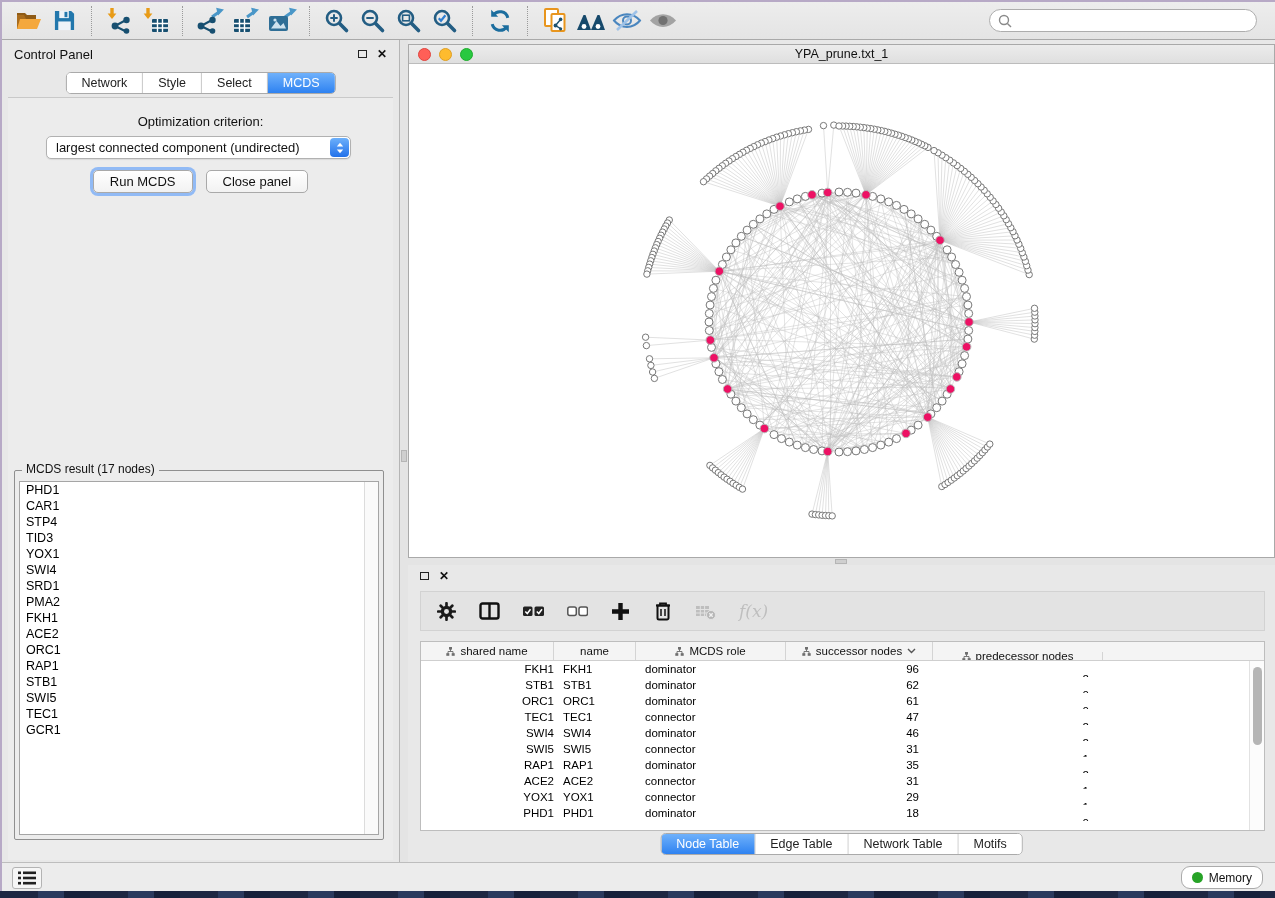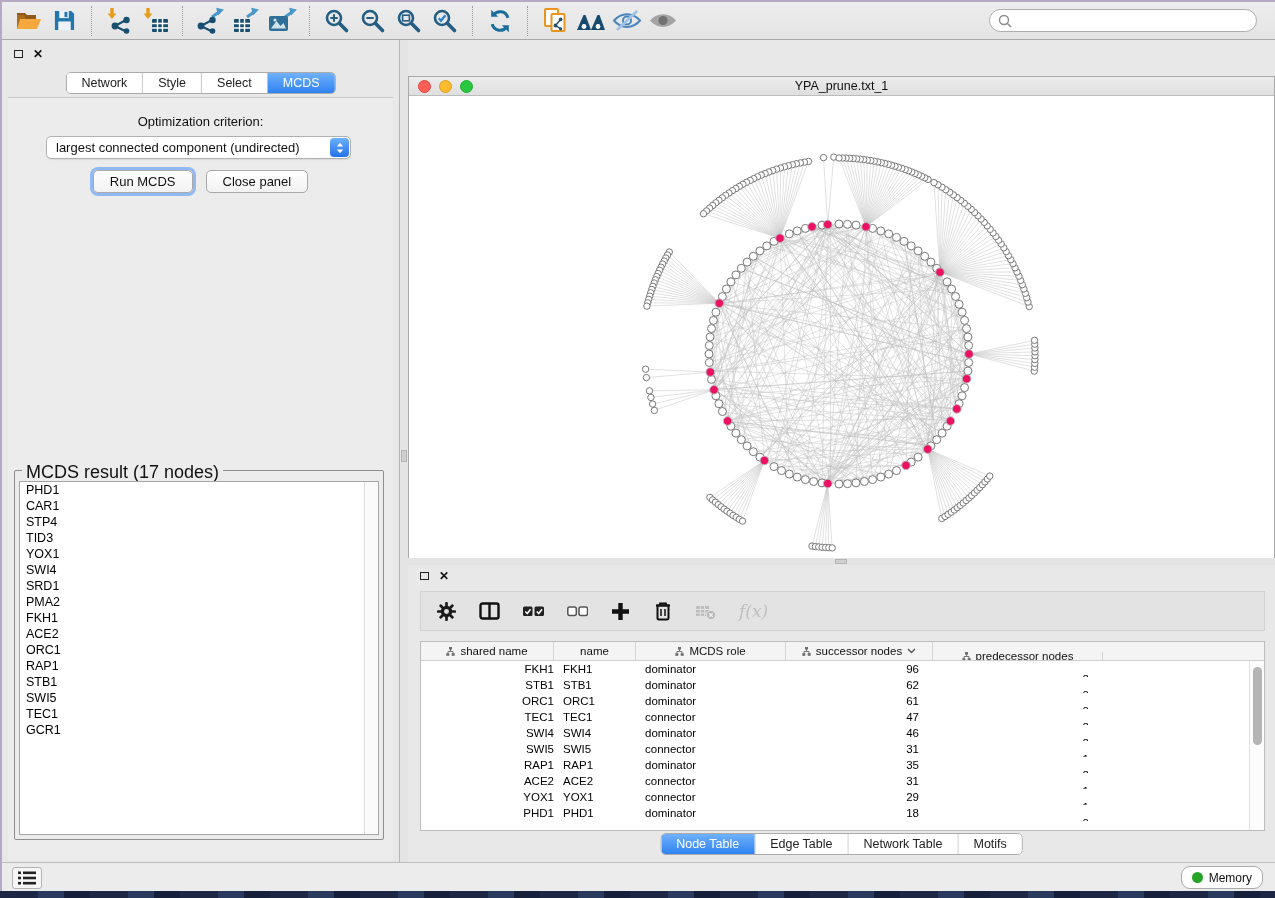--- a/index.html
+++ b/index.html
@@ -39,31 +39,31 @@
   .combo { position:absolute; left:38px; right:42px; top:38px; height:23px; background:#fff; border:1px solid #b1b1b1;
            border-radius:5px; display:flex; align-items:center; font-size:13px; color:#111; box-shadow:0 1px 1px rgba(0,0,0,.08);}
   .combo .cval { flex:1; padding-left:9px; white-space:nowrap; overflow:hidden; }
   .stepper { width:19px; height:19px; margin-right:1px; border-radius:4px; background:linear-gradient(#6cb0fb,#2271ea);
              display:flex; align-items:center; justify-content:center; }
   .btn-row { position:absolute; left:0; right:0; top:72px; display:flex; justify-content:center; gap:13px; }
   .mac-btn { height:23px; padding:0 16px; background:linear-gradient(#ffffff,#f2f2f2); border:1px solid #a9a9a9;
              border-radius:5px; font-size:13px; color:#111; display:flex; align-items:center; }
   .mac-btn.focused { box-shadow:0 0 0 3px rgba(115,170,248,.75); }
   .result-box { position:absolute; left:6px; right:9px; top:372px; bottom:20px; border:1px solid #8f8f8f; border-radius:2px; }
-  .result-legend { position:absolute; top:-9px; left:7px; background:#ececec; padding:0 4px; font-size:18px; color:#111; }
+  .result-legend { position:absolute; top:-9px; left:7px; background:#ececec; padding:0 4px; font-size:12px; color:#111; }
   .result-list { position:absolute; left:4px; right:4px; top:10px; bottom:4px; background:#fff; border:1px solid #a5a5a5; overflow:hidden; }
   .mcds-item { font-size:12.5px; line-height:16px; padding-left:6px; color:#000; }
   .vtrack { position:absolute; top:0; bottom:0; right:0; width:14px; background:#fafafa; border-left:1px solid #dcdcdc; }
 
   
   .v-split { position:absolute; left:400px; top:40px; width:8px; height:822px; background:#e4e4e4; }
   .v-split .grip { position:absolute; left:1px; top:410px; width:6px; height:12px; background:#cfcfcf; border:1px solid #b5b5b5; }
 
   
-  .netwin { position:absolute; left:408px; top:44px; width:867px; height:514px; background:#fff; border:1px solid #a9a9a9;margin-top:32px; }
+  .netwin { position:absolute; left:408px; top:44px; width:867px; height:514px; background:#fff; border:1px solid #a9a9a9; }
   .netwin .titlebar { height:19px; background:linear-gradient(#ececec,#dfdfdf); border-bottom:1px solid #bcbcbc;
                       display:flex; align-items:center; position:relative; }
   .lights { position:absolute; left:9px; top:3px; display:flex; gap:8px; }
   .light { width:13px; height:13px; border-radius:50%; }
   .light.red { background:#ff5f57; border:1px solid #e0443e; }
   .light.yel { background:#febb2e; border:1px solid #de9f23; }
   .light.grn { background:#28c840; border:1px solid #1dad2b; }
   .net-title { flex:1; text-align:center; font-size:12.5px; color:#111; }
   #net-svg { position:absolute; left:0; top:19px; width:865px; height:493px; }
 
@@ -243,20 +243,21 @@
       <svg width="14" height="14" viewBox="0 0 14 14">
         <circle cx="6" cy="6" r="4.5" stroke="#8a8a8a" stroke-width="1.4" fill="none"></circle>
         <path d="M9.4 9.4L13 13" stroke="#8a8a8a" stroke-width="1.4"></path>
       </svg>
       <input value="" placeholder="" style="">
     </div>
   </div>
 
   <div class="cpanel">
     <div class="panel-head">
+      <span class="ph-title">Control Panel</span>
       <span class="float-ic"></span>
       <span class="close-ic">✕</span>
     </div>
     <div class="seg cp-tabs">
         <div class="seg-tab">Network</div>
         <div class="seg-tab">Style</div>
         <div class="seg-tab">Select</div>
         <div class="seg-tab active">MCDS</div>
       </div>
     <div class="cp-content">

